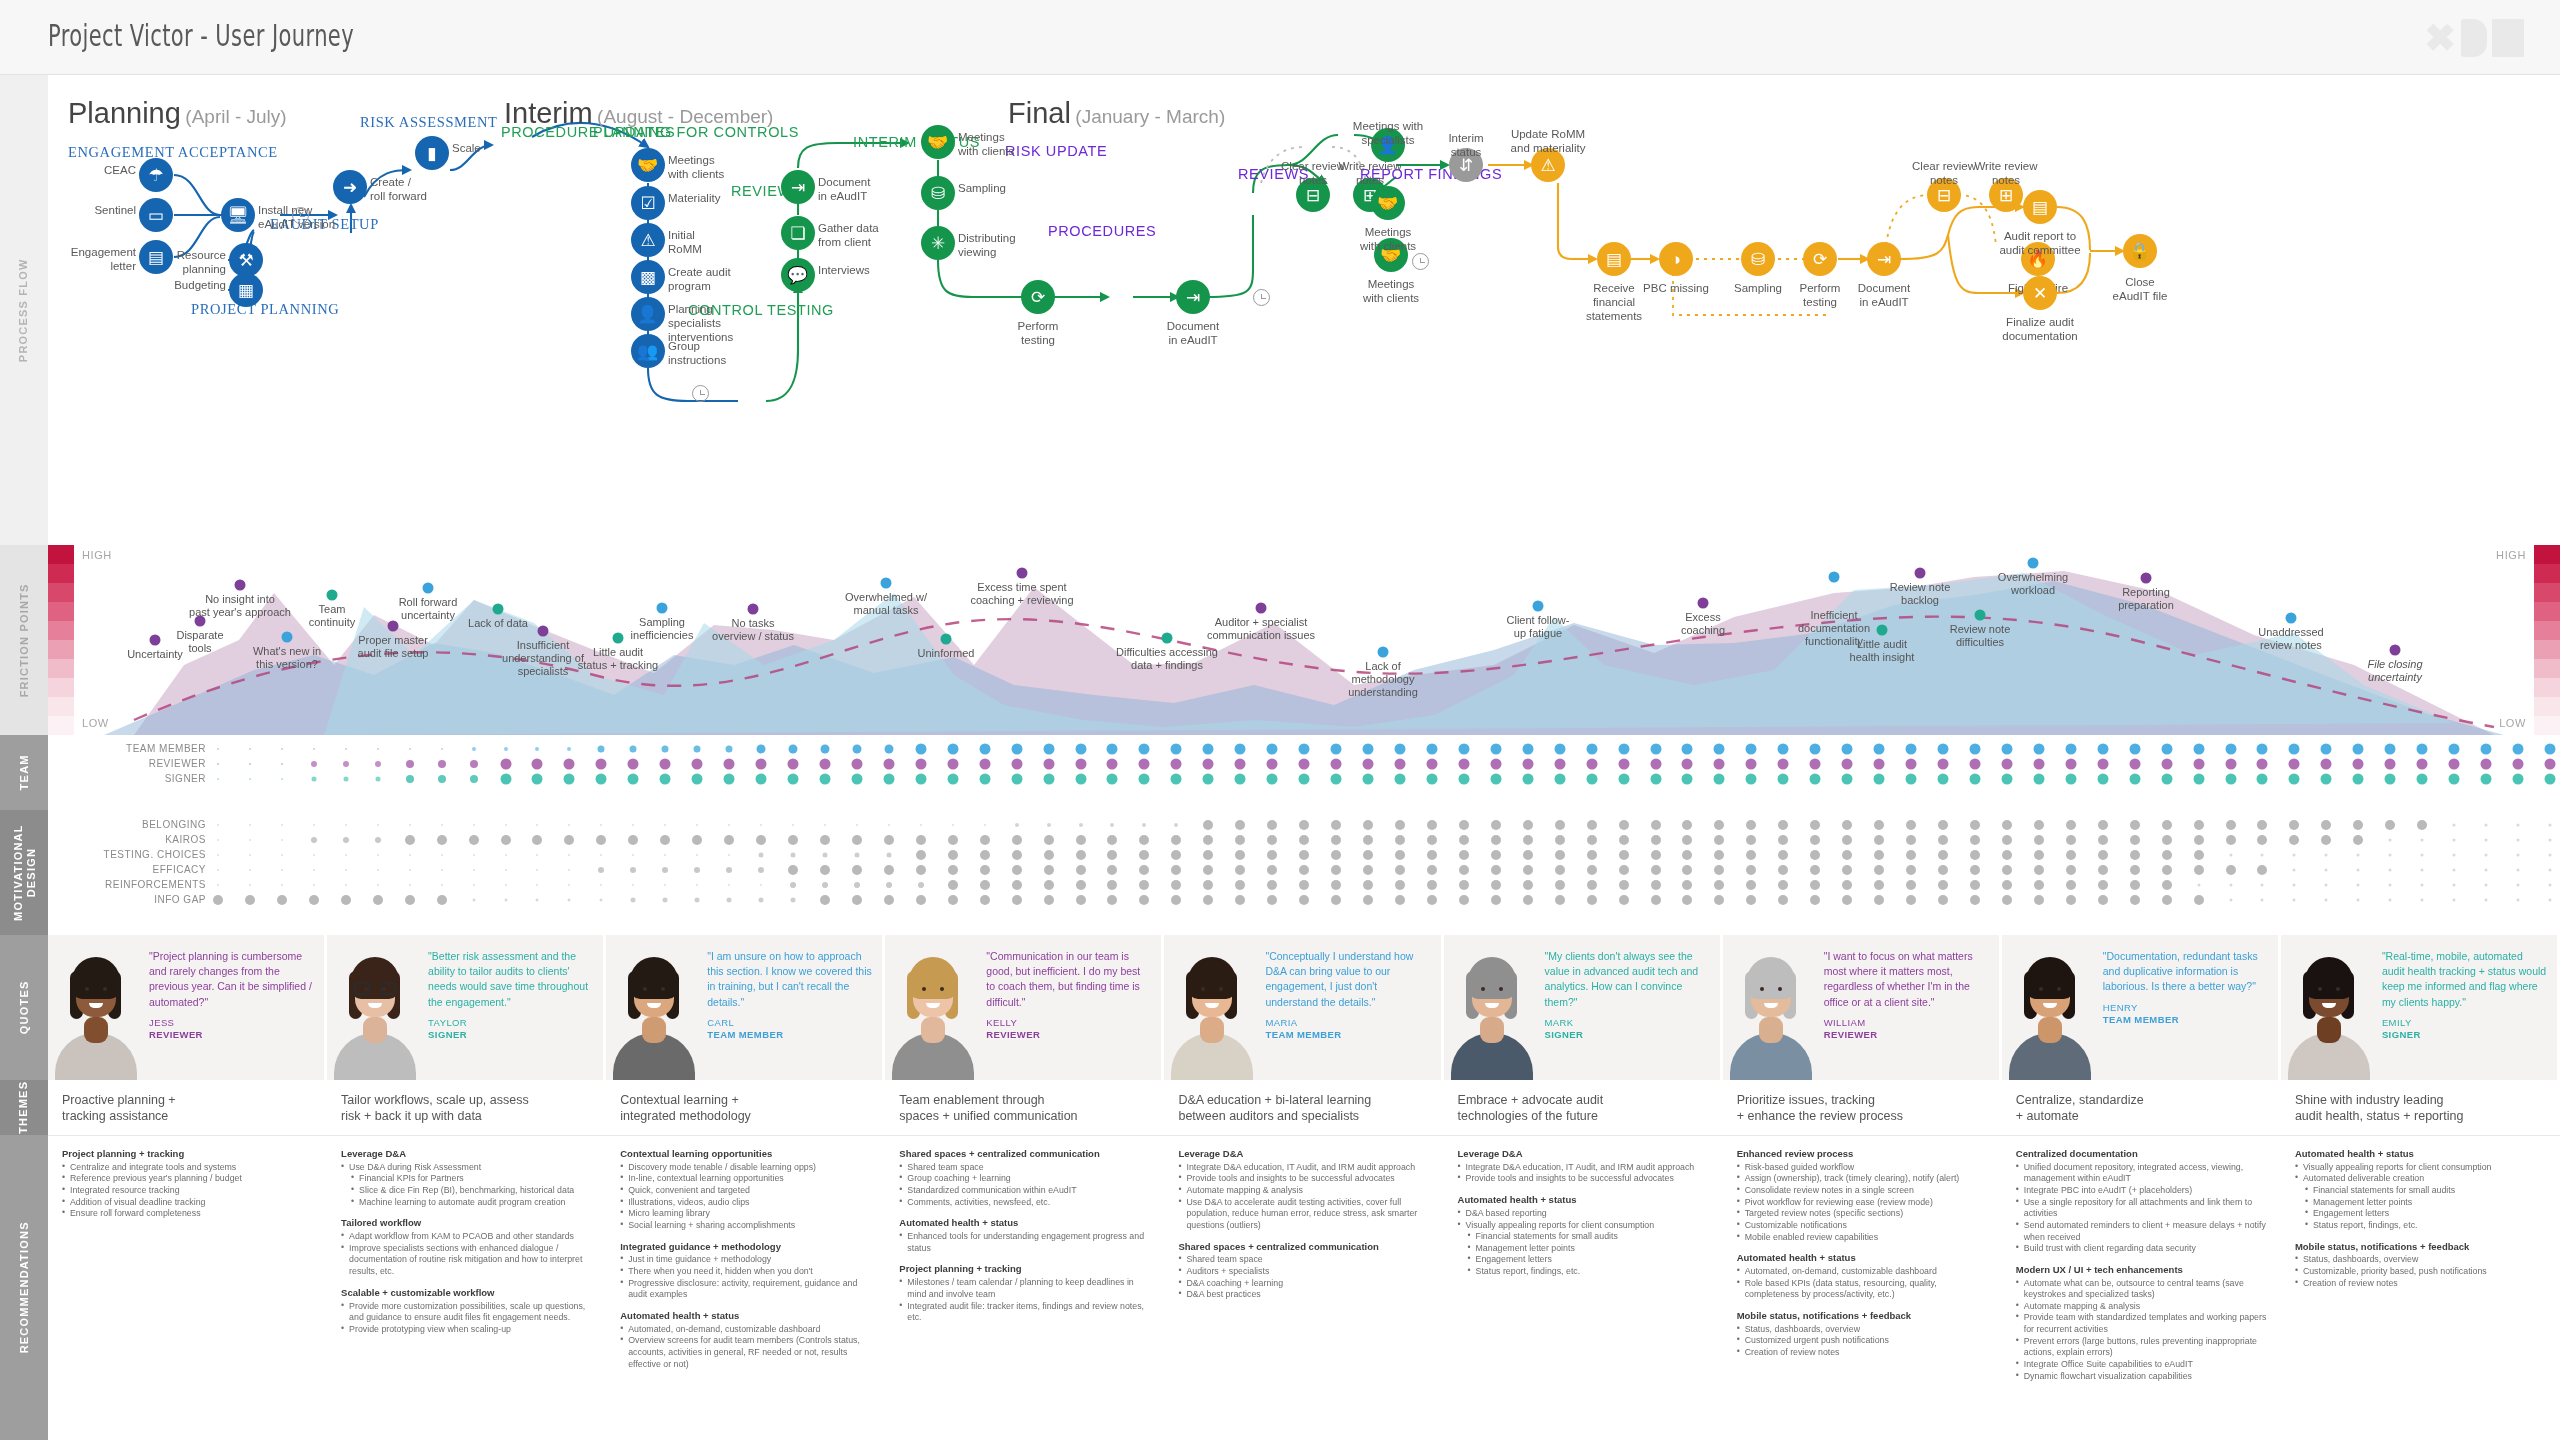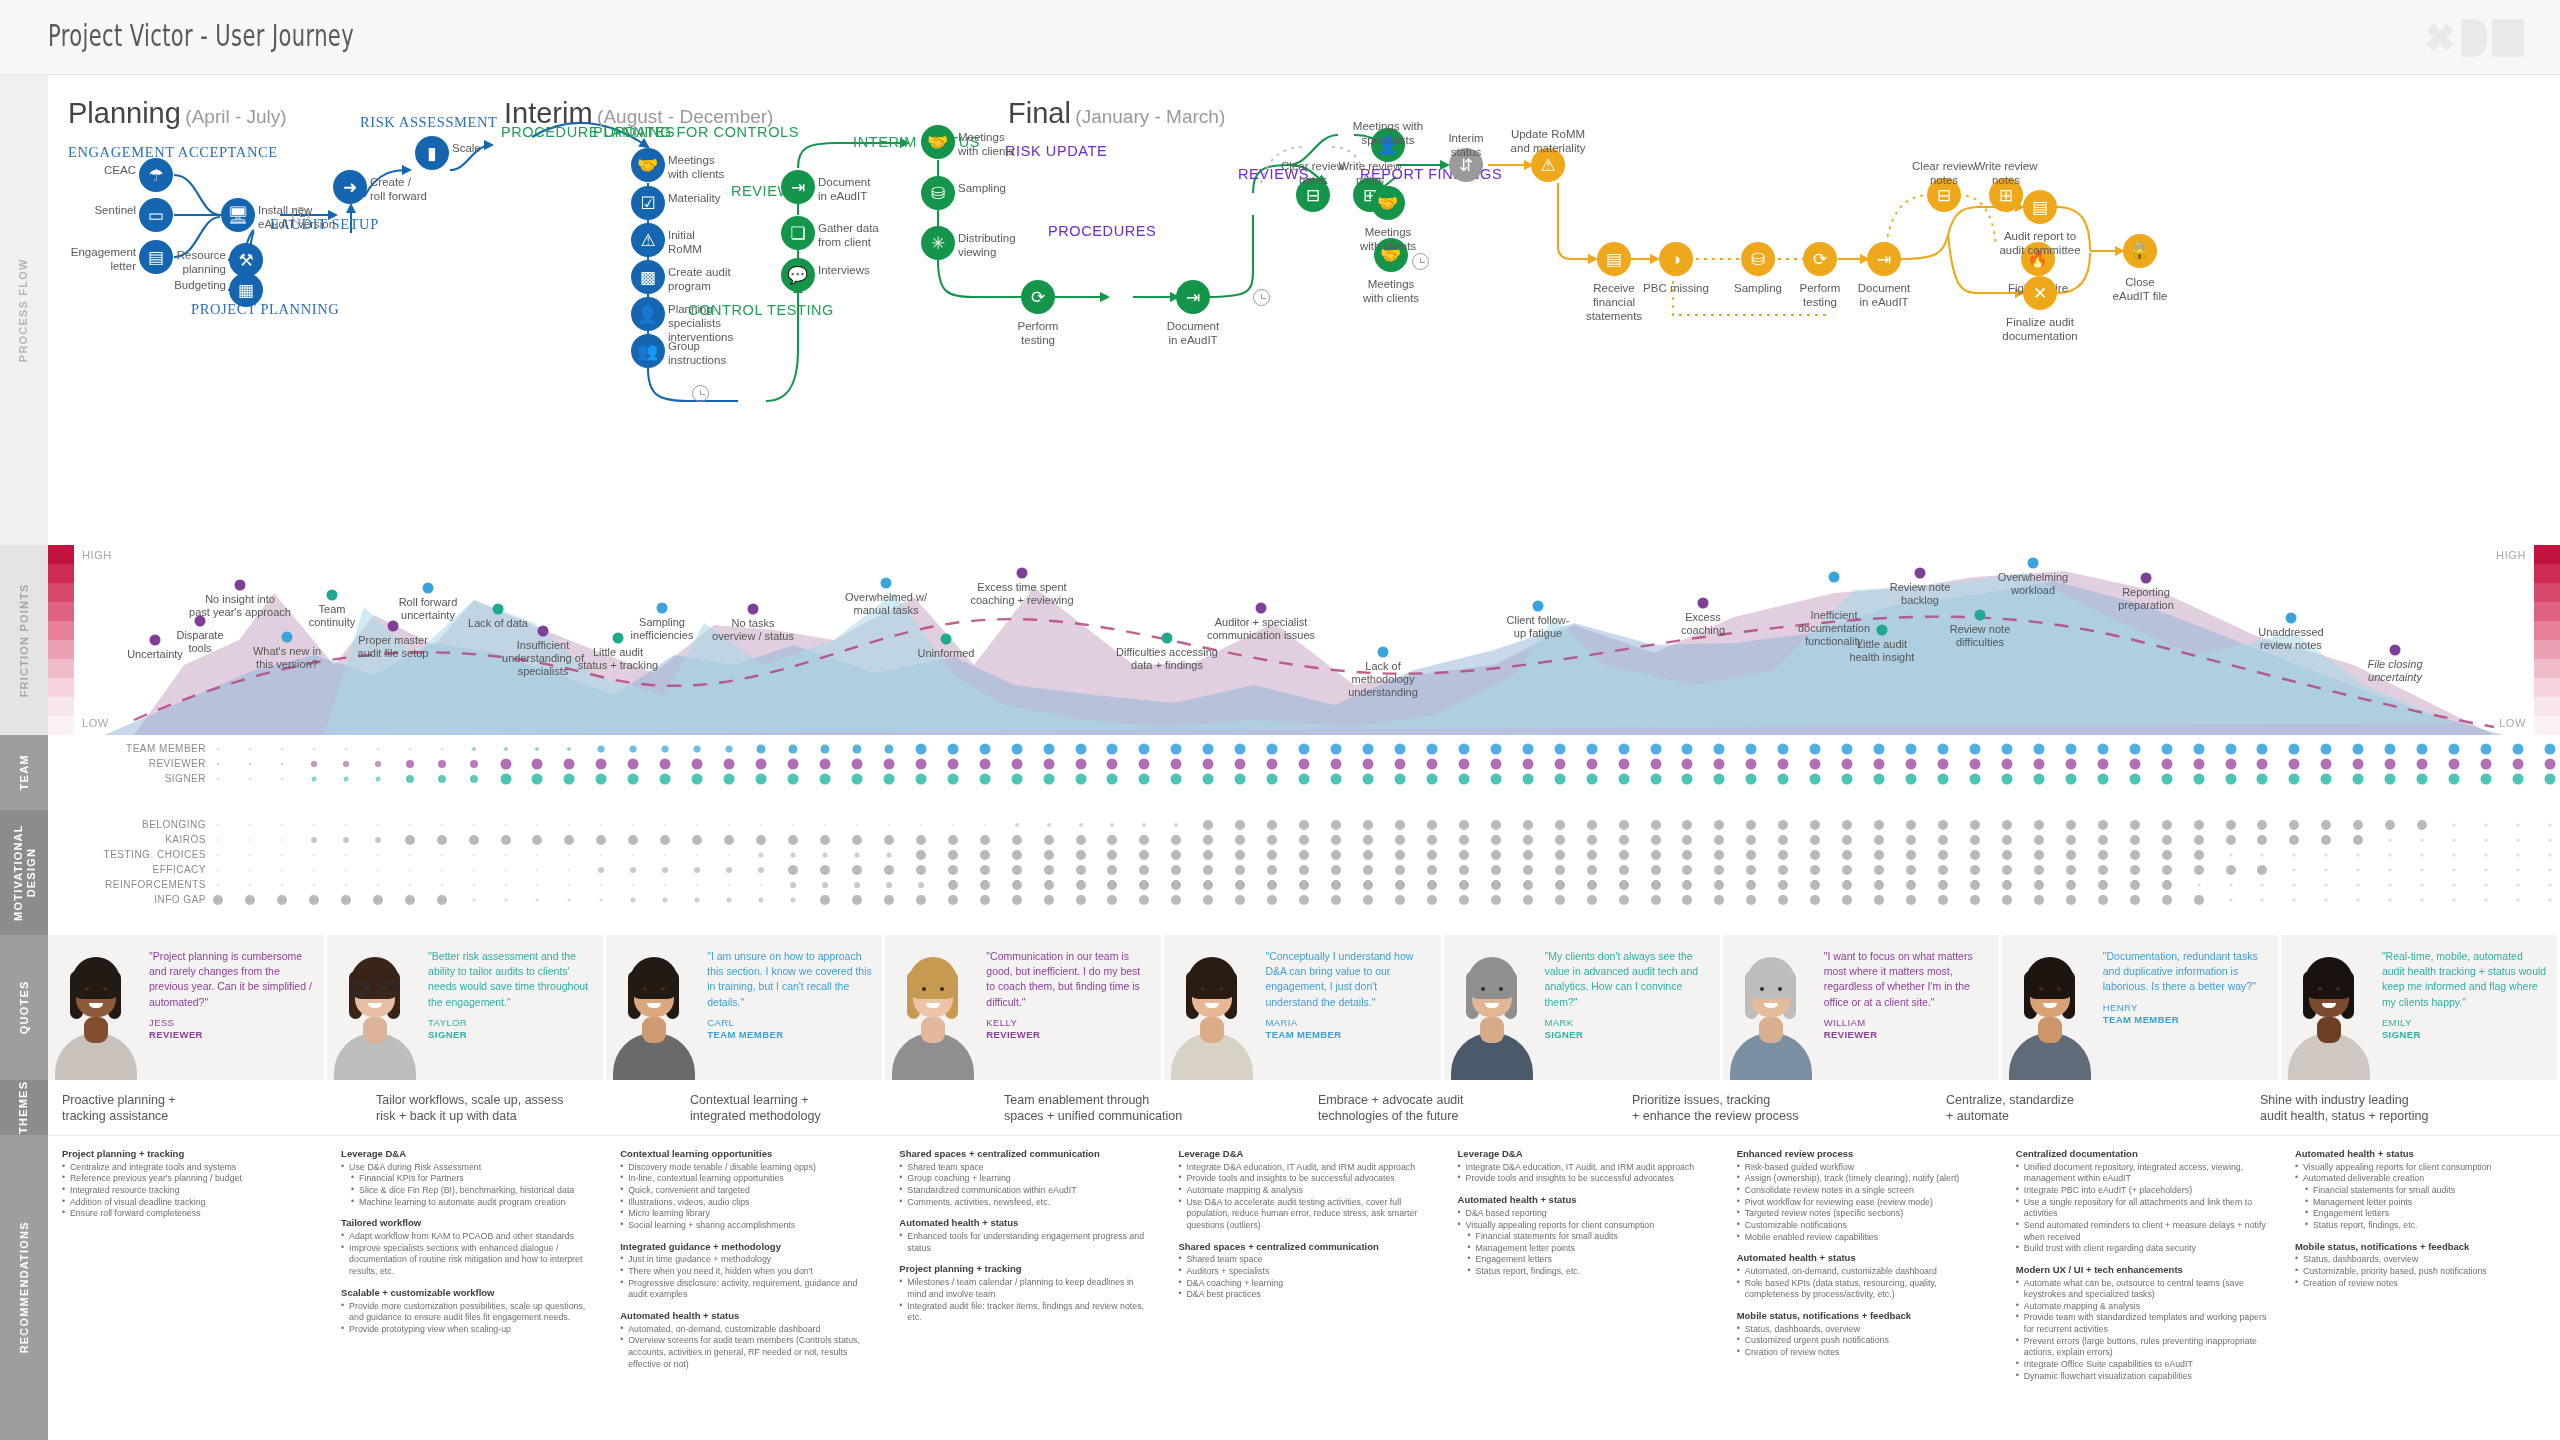--- a/index.html
+++ b/index.html
@@ -1512,20 +1512,22 @@
 
   <div class="themes" id="themes-row">
       <div class="theme">Proactive planning +
 tracking assistance</div>
       <div class="theme">Tailor workflows, scale up, assess
 risk + back it up with data</div>
       <div class="theme">Contextual learning +
 integrated methodology</div>
       <div class="theme">Team enablement through
 spaces + unified communication</div>
+      <div class="theme">D&amp;A education + bi-lateral learning
+between auditors and specialists</div>
       <div class="theme">Embrace + advocate audit
 technologies of the future</div>
       <div class="theme">Prioritize issues, tracking
 + enhance the review process</div>
       <div class="theme">Centralize, standardize
 + automate</div>
       <div class="theme">Shine with industry leading
 audit health, status + reporting</div>
     </div>
 

